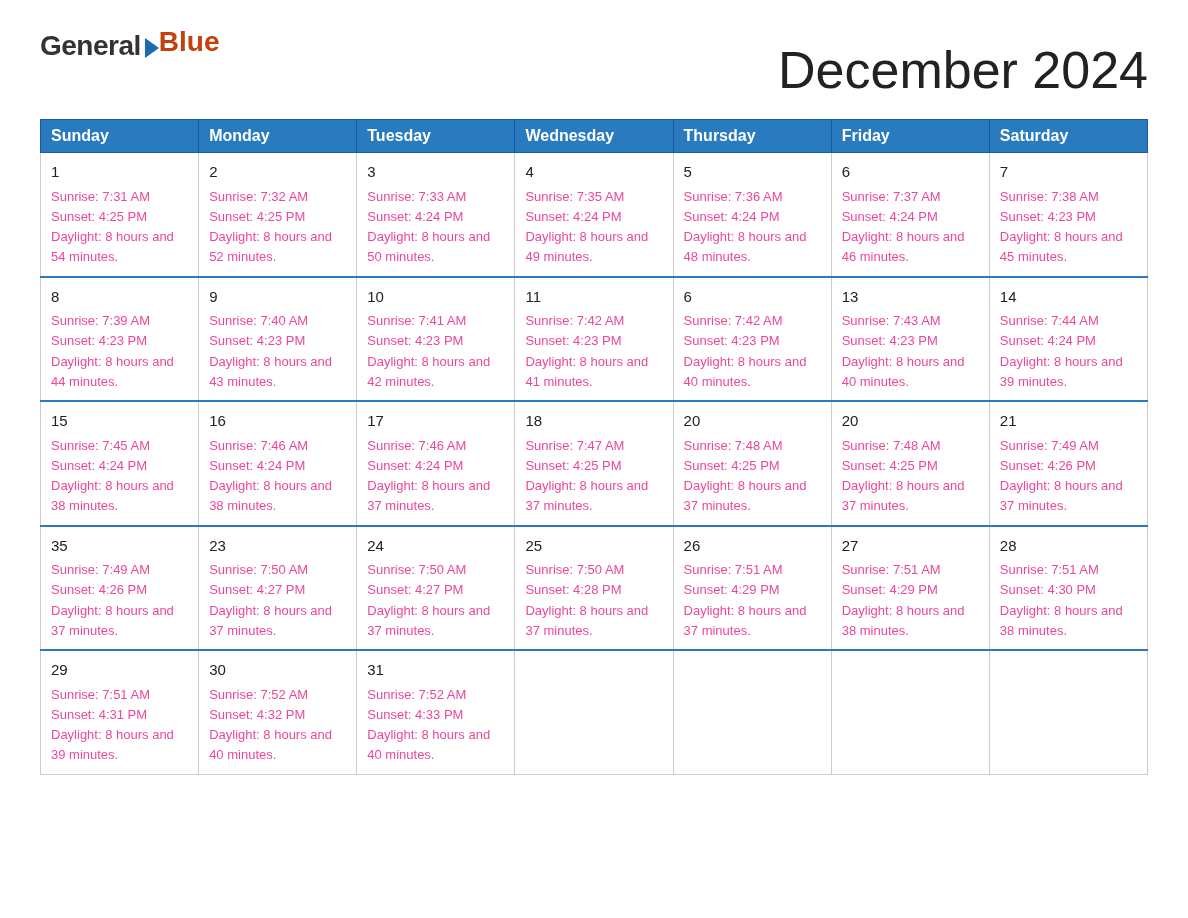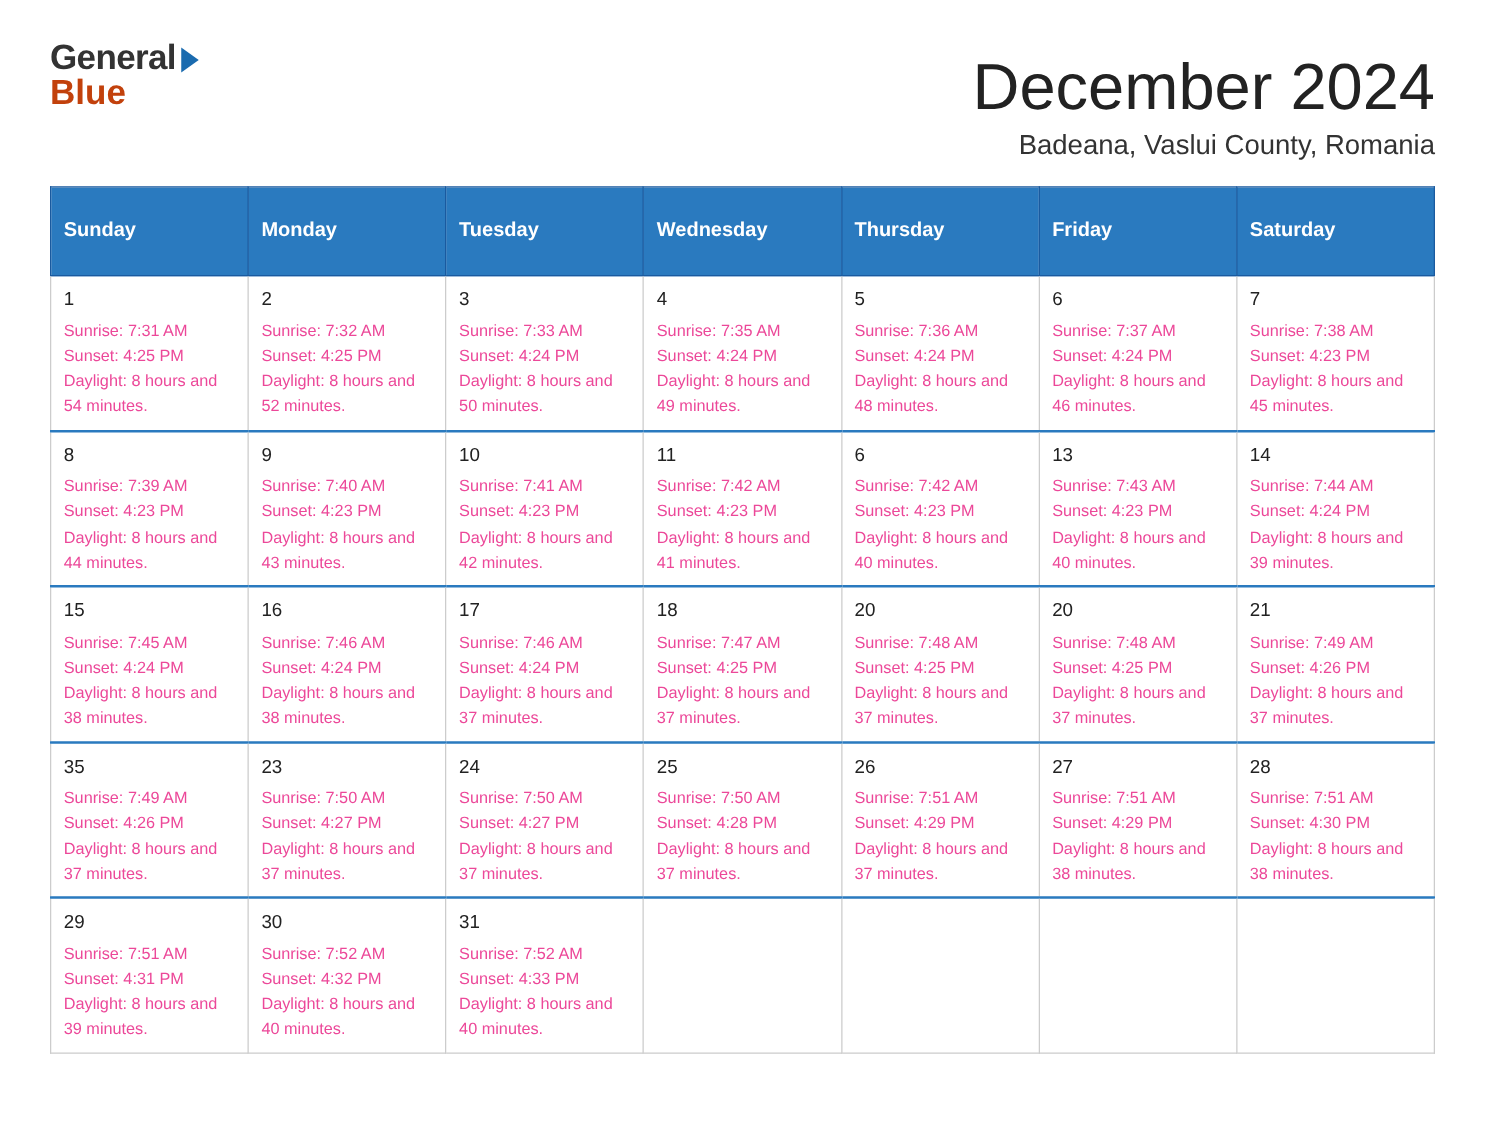--- a/index.html
+++ b/index.html
@@ -11,21 +11,20 @@
       min-height: 918px;
     }
     .header {
       display: flex;
       justify-content: space-between;
       align-items: flex-start;
       margin-bottom: 20px;
     }
     .logo {
       display: flex;
-      flex-direction: column;
       align-items: flex-start;
     }
     .logo-top {
       display: flex;
       align-items: center;
     }
     .logo-general {
       font-size: 28px;
       font-weight: bold;
       color: #333;
@@ -63,21 +62,21 @@
     }
     table {
       width: 100%;
       border-collapse: collapse;
     }
     thead tr th {
       background-color: #2a7abf;
       color: #fff;
       font-size: 16px;
       font-weight: bold;
-      padding: 26px 10px;
+      padding: 7px 10px;
       text-align: left;
       border: 1px solid #1a5a9f;
     }
     tbody tr td {
       vertical-align: top;
       padding: 8px 10px;
       border: 1px solid #ccc;
       font-size: 13.5px;
       color: #222;
       width: 14.28%;
@@ -108,21 +107,20 @@
 <div class="header">
   <div class="logo">
     <div class="logo-top">
       <span class="logo-general">General</span>
       <div class="logo-arrow"></div>
     </div>
     <span class="logo-blue">Blue</span>
   </div>
   <div class="title-section">
     <div class="month-title">December 2024</div>
-    <div class="location-title">Badeana, Vaslui County, Romania</div>
   </div>
 </div>
 
 <table>
   <thead>
     <tr>
     <th>Sunday</th>
         <th>Monday</th>
         <th>Tuesday</th>
         <th>Wednesday</th>

